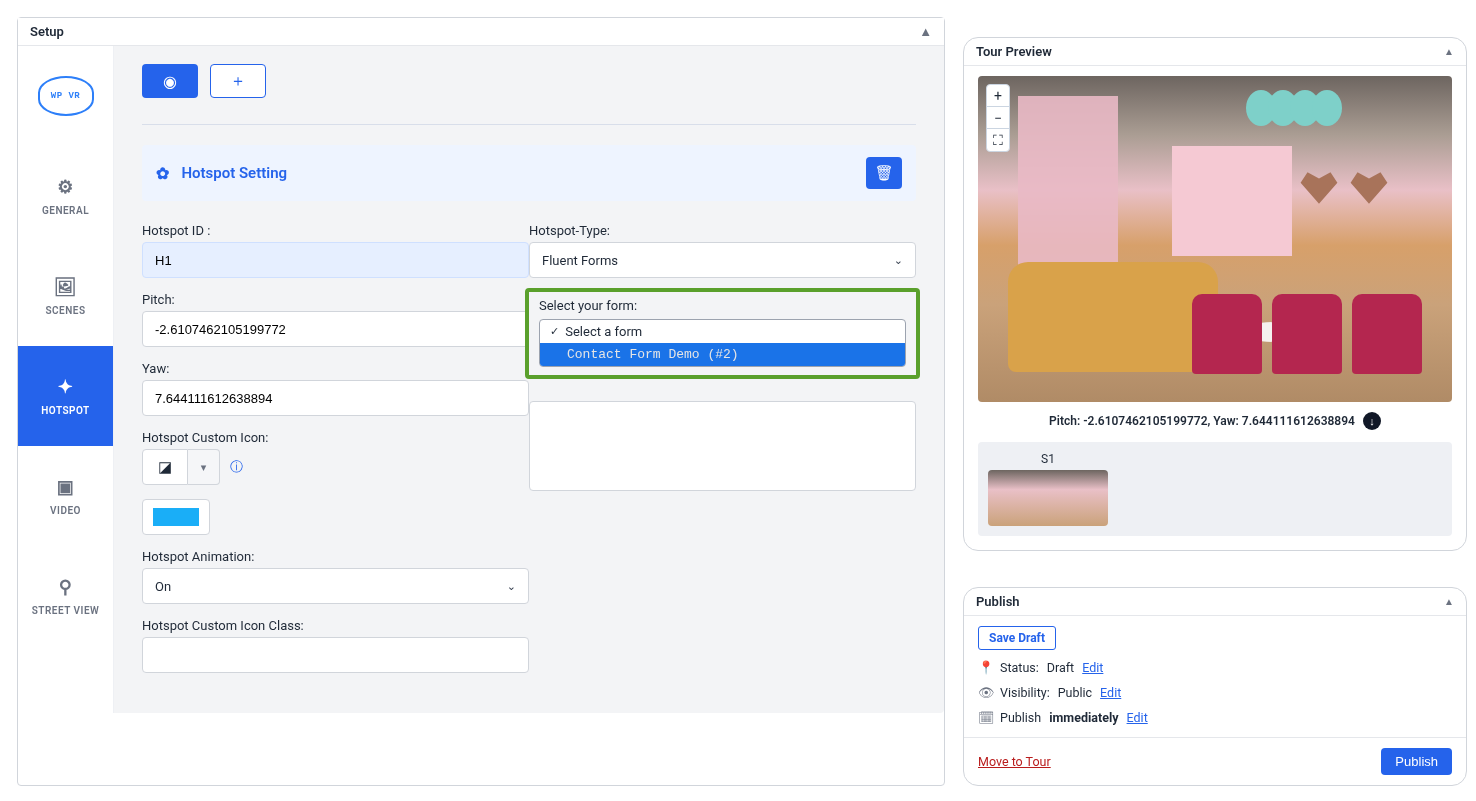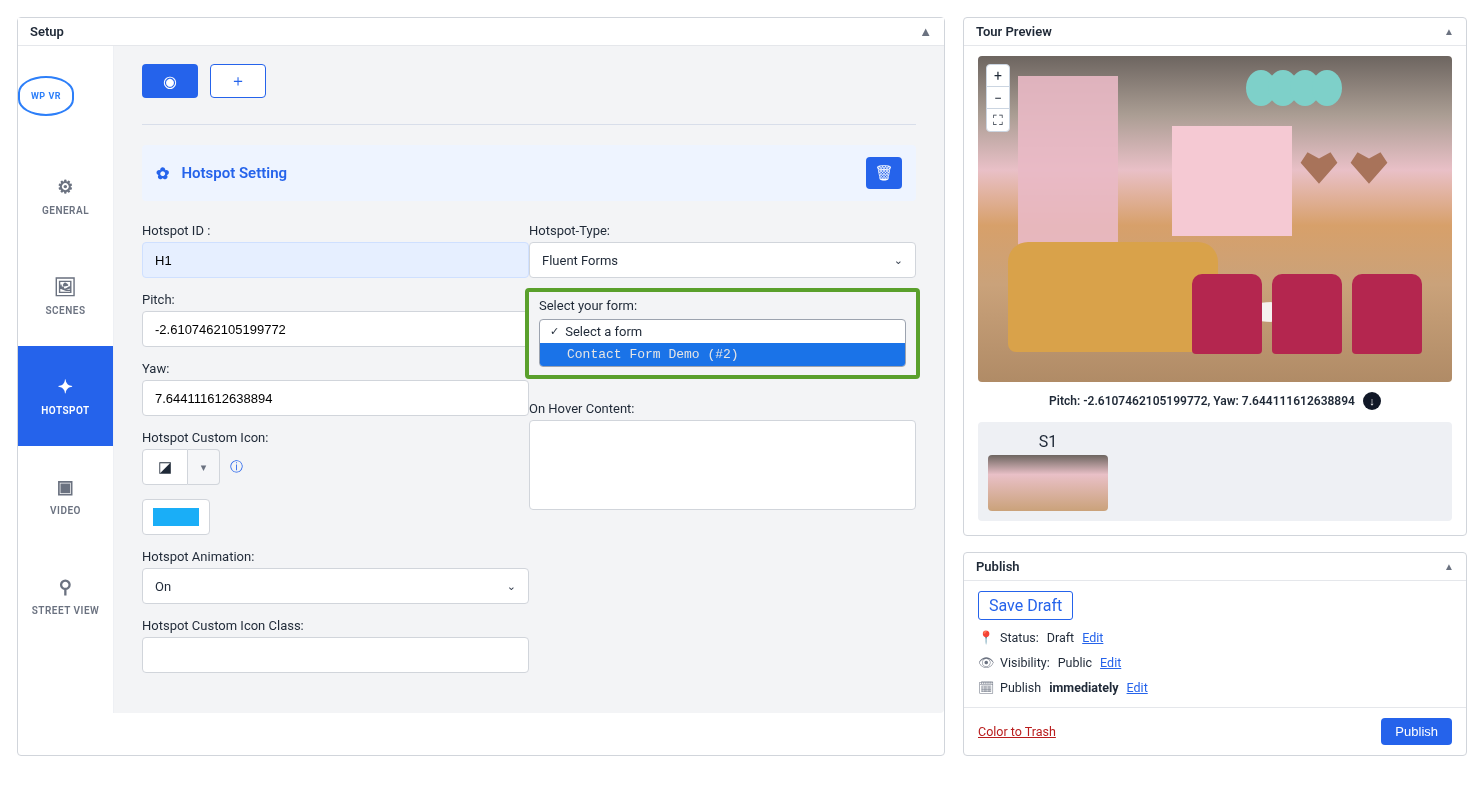--- a/index.html
+++ b/index.html
@@ -9,21 +9,21 @@
 
 .left-outer { width: 928px; border: 1px solid #d1d5db; border-radius: 4px; margin: 8px 0 0 8px; }
 .left-header { display: flex; align-items: center; justify-content: space-between; padding: 6px 12px; border-bottom: 1px solid #e5e7eb; background: #fff; }
 .left-header span { font-weight: 600; font-size: 13px; }
 .panel-caret { font-size: 10px; color: #6b7280; }
 
 .left-body { display: flex; }
 
 
 .sidebar { width: 96px; background: #fff; border-right: 1px solid #eef0f4; display: flex; flex-direction: column; }
-.logo-wrap { height: 100px; display:flex; align-items:center; justify-content:flex-start; }
+.logo-wrap { height: 100px; display:flex; align-items:center; justify-content:center;font-family:Liberation Mono, monospace; }
 .logo-badge { width: 56px; height: 40px; border-radius: 10px; background:#fff; display:flex;align-items:center;justify-content:center; border:2px solid #2d7ff9; border-top-left-radius: 30px 18px; border-top-right-radius: 30px 18px; border-bottom-left-radius: 30px 18px; border-bottom-right-radius: 30px 18px; color:#2d7ff9; font-weight:700; font-size:9px; letter-spacing: .5px;}
 .nav-item { height: 100px; display:flex;flex-direction:column;align-items:center;justify-content:center; gap:8px; color:#6b7280; font-size:10px; font-weight:600; letter-spacing:.5px; cursor:pointer; }
 .nav-item.active { background:#2563eb; color:#fff; }
 .nav-icon { font-size:18px; }
 
 
 .main { flex:1; background:#f3f4f6; padding: 18px 28px 40px; border-bottom-right-radius:4px;}
 .top-btns { display:flex; gap:12px; }
 .sq-btn { width:56px;height:34px; border-radius:4px; display:flex;align-items:center;justify-content:center; cursor:pointer; font-size:16px; }
 .sq-btn.primary { background:#2563eb; color:#fff; }
@@ -50,36 +50,36 @@
 .color-swatch { width:46px;height:18px; background:#1aaef7;}
 
 .form-highlight { position:relative; border:4px solid #5aa02c; border-radius:4px; padding:6px 10px 8px; margin:-4px -4px 8px;}
 .native-select-sim { margin-top:6px; border:1px solid #9ca3af; border-radius:4px; background:#fff; overflow:hidden;}
 .sel-opt { padding:4px 10px; font-size:13px; display:flex;align-items:center; gap:6px;}
 .sel-opt.placeholder::before { content:"✓"; font-size:11px;}
 .sel-opt.highlight { background:#1a73e8; color:#e5e5e5;font-family:Liberation Mono, monospace;}
 
 
 .right-col { width: 504px; margin-top:8px; display:flex;flex-direction:column; gap:16px;}
-.panel { border:1px solid #d1d5db; border-radius:4px; }
+.panel { border:1px solid #d1d5db; border-radius:15px;margin-top:20px; }
 .panel-head { display:flex;align-items:center;justify-content:space-between; padding:6px 12px; border-bottom:1px solid #e5e7eb; font-weight:600;}
 .panel-body { padding:10px 14px 14px; }
 .preview-img { width:100%; height:326px; border-radius:4px; background:linear-gradient(180deg,#6d6560 0%, #aa9d93 18%, #e9c0c7 35%, #d7a06a 52%, #caa27a 70%, #b08b66 100%); position:relative; overflow:hidden;}
 .zoom-ctrl { position:absolute; top:8px; left:8px; background:#fff; border:1px solid #cbd5e1; border-radius:4px; display:flex;flex-direction:column;}
 .zbtn { width:22px;height:22px; display:flex;align-items:center;justify-content:center; font-size:14px; cursor:pointer; border-bottom:1px solid #cbd5e1;}
 .zbtn:last-child{border-bottom:none;}
 .coord-line { text-align:center; font-size:12px; font-weight:600; margin:10px 0 12px; display:flex;align-items:center;justify-content:center; gap:8px;}
 .dark-circle { width:18px;height:18px;border-radius:50%;background:#111827;color:#fff;display:flex;align-items:center;justify-content:center;font-size:11px;}
 .thumbs-strip { background:#eef0f4; border-radius:4px; padding:10px; display:flex; gap:10px;}
 .thumb-wrap{display:flex;flex-direction:column;align-items:center;gap:4px;}
-.thumb-lbl{font-size:16px;}
+.thumb-lbl{font-size:12px;}
 .thumb { width:120px;height:56px; border-radius:4px; background:linear-gradient(180deg,#6d6560 0%, #e9c0c7 35%, #caa27a 100%);}
 
 .pub-body { padding:10px 14px 12px;}
-.save-draft { display:inline-block; border:1px solid #2563eb; color:#2563eb; border-radius:3px; padding:4px 10px; font-size:16px; background:#fff; cursor:pointer;}
+.save-draft { display:inline-block; border:1px solid #2563eb; color:#2563eb; border-radius:3px; padding:4px 10px; font-size:12px; background:#fff; cursor:pointer;font-weight:bold;}
 .meta-row { display:flex; align-items:center; gap:8px; font-size:12.5px; color:#1f2937; margin-top:10px;}
 .meta-ic { color:#6b7280; font-size:13px; width:14px; text-align:center;}
 .link { color:#2563eb; text-decoration:underline; cursor:pointer;}
 .pub-footer { display:flex;align-items:center;justify-content:space-between; border-top:1px solid #e5e7eb; padding:10px 14px;}
 .trash-link { color:#b91c1c; text-decoration:underline; font-size:12.5px; cursor:pointer;}
 .publish-btn { background:#2563eb; color:#fff; border:none; border-radius:4px; padding:6px 14px; font-size:13px; cursor:pointer;}
 
 
 .balloon-cluster{position:absolute;top:14px;right:110px;display:flex;gap:-4px;}
 .balloon{width:30px;height:36px;border-radius:50%;background:#7ed0c9;display:inline-block;margin-left:-8px;}
@@ -217,21 +217,20 @@
                   <span>Select a form</span>
                 </div>
                 <div class="sel-opt highlight">
                   <span style="width:11px"></span>
                   <span>Contact Form Demo (#2)</span>
                 </div>
               </div>
             </div>
 
             <div>
-              <div class="field-label">On Hover Content:</div>
               <div class="textarea"></div>
             </div>
           </div>
         </div>
       </div>
     </div>
   </div>
 
   <div class="right-col">
     <div class="panel">
@@ -301,19 +300,19 @@
           <span class="link">Edit</span>
         </div>
         <div class="meta-row">
           <span class="meta-ic">🗓</span>
           <span>Publish</span>
           <b>immediately</b>
           <span class="link">Edit</span>
         </div>
       </div>
       <div class="pub-footer">
-        <span class="trash-link">Color to Trash</span>
+        <span class="trash-link">Move to Tour</span>
         <button class="publish-btn">Publish</button>
       </div>
     </div>
   </div>
 
 </div>
 
 </body></html>

